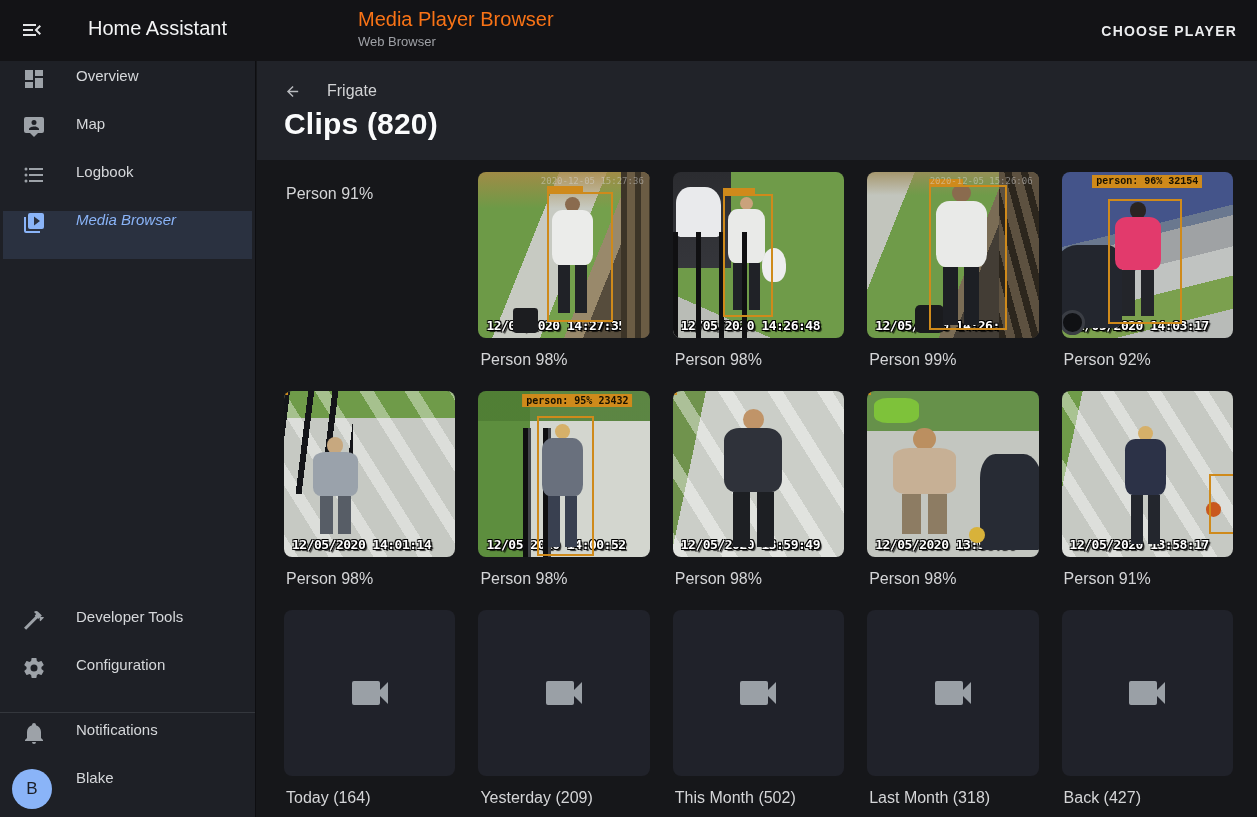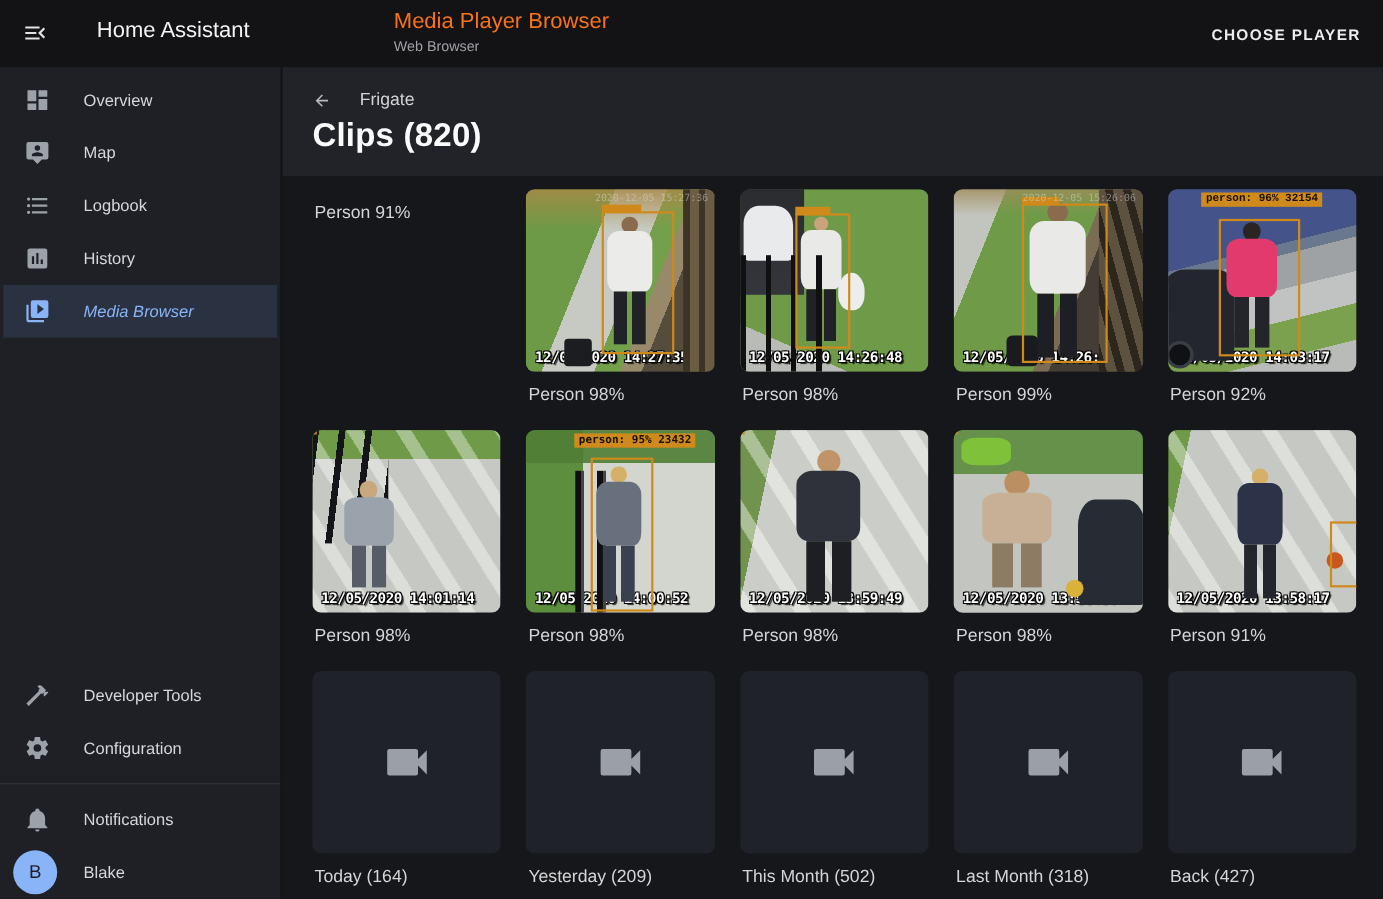--- a/index.html
+++ b/index.html
@@ -10,21 +10,21 @@
   .menu-btn svg{fill:#e2e3e5;}
   .app-name{position:absolute;left:88px;top:17px;font-size:20px;color:#f3f4f5;}
   .tb-title{position:absolute;left:358px;top:9px;line-height:1;}
   .tb-title .t{font-size:20px;color:#f97316;margin-bottom:6px;}
   .tb-title .s{font-size:13px;color:#9fa1a6;}
   .choose-player{position:absolute;right:12px;top:15px;background:none;border:none;color:#ebecee;
     font-size:14px;font-weight:700;letter-spacing:1.2px;padding:8px;cursor:pointer;font-family:inherit;}
   
   .sidebar{position:absolute;top:61px;left:0;bottom:0;width:256px;background:#1e2026;
     border-right:1px solid #0e0e11;display:flex;flex-direction:column;padding-top:6px;box-sizing:border-box;}
-  .side-item{height:48px;display:flex;align-items:center;padding-left:22px;gap:30px;cursor:pointer;position:relative;}
+  .side-item{height:48px;display:flex;align-items:flex-start;padding-left:22px;gap:30px;cursor:pointer;position:relative;}
   .side-item svg{width:24px;height:24px;fill:#9da2a8;flex:0 0 24px;}
   .side-item .lbl{font-size:15px;font-weight:500;color:#d5d7da;}
   .side-item.active{background:#2a3140;border-radius:0;margin:0 3px;padding-left:19px;font-style:italic;}
   .side-item.active svg{fill:#8ab4f8;}
   .side-item.active .lbl{color:#8ab4f8;}
   .side-spacer{flex:1;}
   .side-divider{height:1px;background:#34373d;margin:8px 0;}
   .avatar-row{padding-left:12px;gap:24px;}
   .avatar{width:40px;height:40px;border-radius:50%;background:#8ab4f8;color:#1c1f26;
     display:flex;align-items:center;justify-content:center;font-size:17px;font-weight:500;}
@@ -143,26 +143,20 @@
         <path d="M20,2H4A2,2 0 0,0 2,4V16A2,2 0 0,0 4,18H8L12,22L16,18H20A2,2 0 0,0 22,16V4A2,2 0 0,0 20,2M12,5A2.5,2.5 0 0,1 14.5,7.5A2.5,2.5 0 0,1 12,10A2.5,2.5 0 0,1 9.5,7.5A2.5,2.5 0 0,1 12,5M17,15H7V14C7,12.34 10.33,11.5 12,11.5C13.67,11.5 17,12.34 17,14V15Z"></path>
       </svg>
     <span class="lbl">Map</span>
   </div>
   <div class="side-item">
     <svg viewBox="0 0 24 24">
         <path d="M7,5H21V7H7V5M7,13V11H21V13H7M4,4.5A1.5,1.5 0 0,1 5.5,6A1.5,1.5 0 0,1 4,7.5A1.5,1.5 0 0,1 2.5,6A1.5,1.5 0 0,1 4,4.5M4,10.5A1.5,1.5 0 0,1 5.5,12A1.5,1.5 0 0,1 4,13.5A1.5,1.5 0 0,1 2.5,12A1.5,1.5 0 0,1 4,10.5M7,19V17H21V19H7M4,16.5A1.5,1.5 0 0,1 5.5,18A1.5,1.5 0 0,1 4,19.5A1.5,1.5 0 0,1 2.5,18A1.5,1.5 0 0,1 4,16.5Z"></path>
       </svg>
     <span class="lbl">Logbook</span>
   </div>
-  <div class="side-item">
-    <svg viewBox="0 0 24 24">
-        <path d="M19,3H5C3.89,3 3,3.9 3,5V19A2,2 0 0,0 5,21H19A2,2 0 0,0 21,19V5C21,3.89 20.1,3 19,3M9,17H7V10H9V17M13,17H11V7H13V17M17,17H15V13H17V17Z"></path>
-      </svg>
-    <span class="lbl">History</span>
-  </div>
   <div class="side-item active">
     <svg viewBox="0 0 24 24">
         <path fill-rule="evenodd" d="M4,6H2V20A2,2 0 0,0 4,22H18V20H4V6M20,2H8A2,2 0 0,0 6,4V16A2,2 0 0,0 8,18H20A2,2 0 0,0 22,16V4A2,2 0 0,0 20,2M12,14.5V5.5L18,10L12,14.5Z"></path>
       </svg>
     <span class="lbl">Media Browser</span>
   </div>
   <div class="side-spacer"></div>
   <div class="side-item">
     <svg viewBox="0 0 24 24">
         <path d="M2,19.63L13.43,8.2L12.72,7.5L14.14,6.07L12,3.89C13.2,2.7 15.09,2.7 16.27,3.89L19.87,7.5L18.45,8.91H21.29L22,9.62L18.45,13.21L17.71,12.5V9.62L16.27,11.04L15.56,10.33L4.13,21.76L2,19.63Z"></path>

